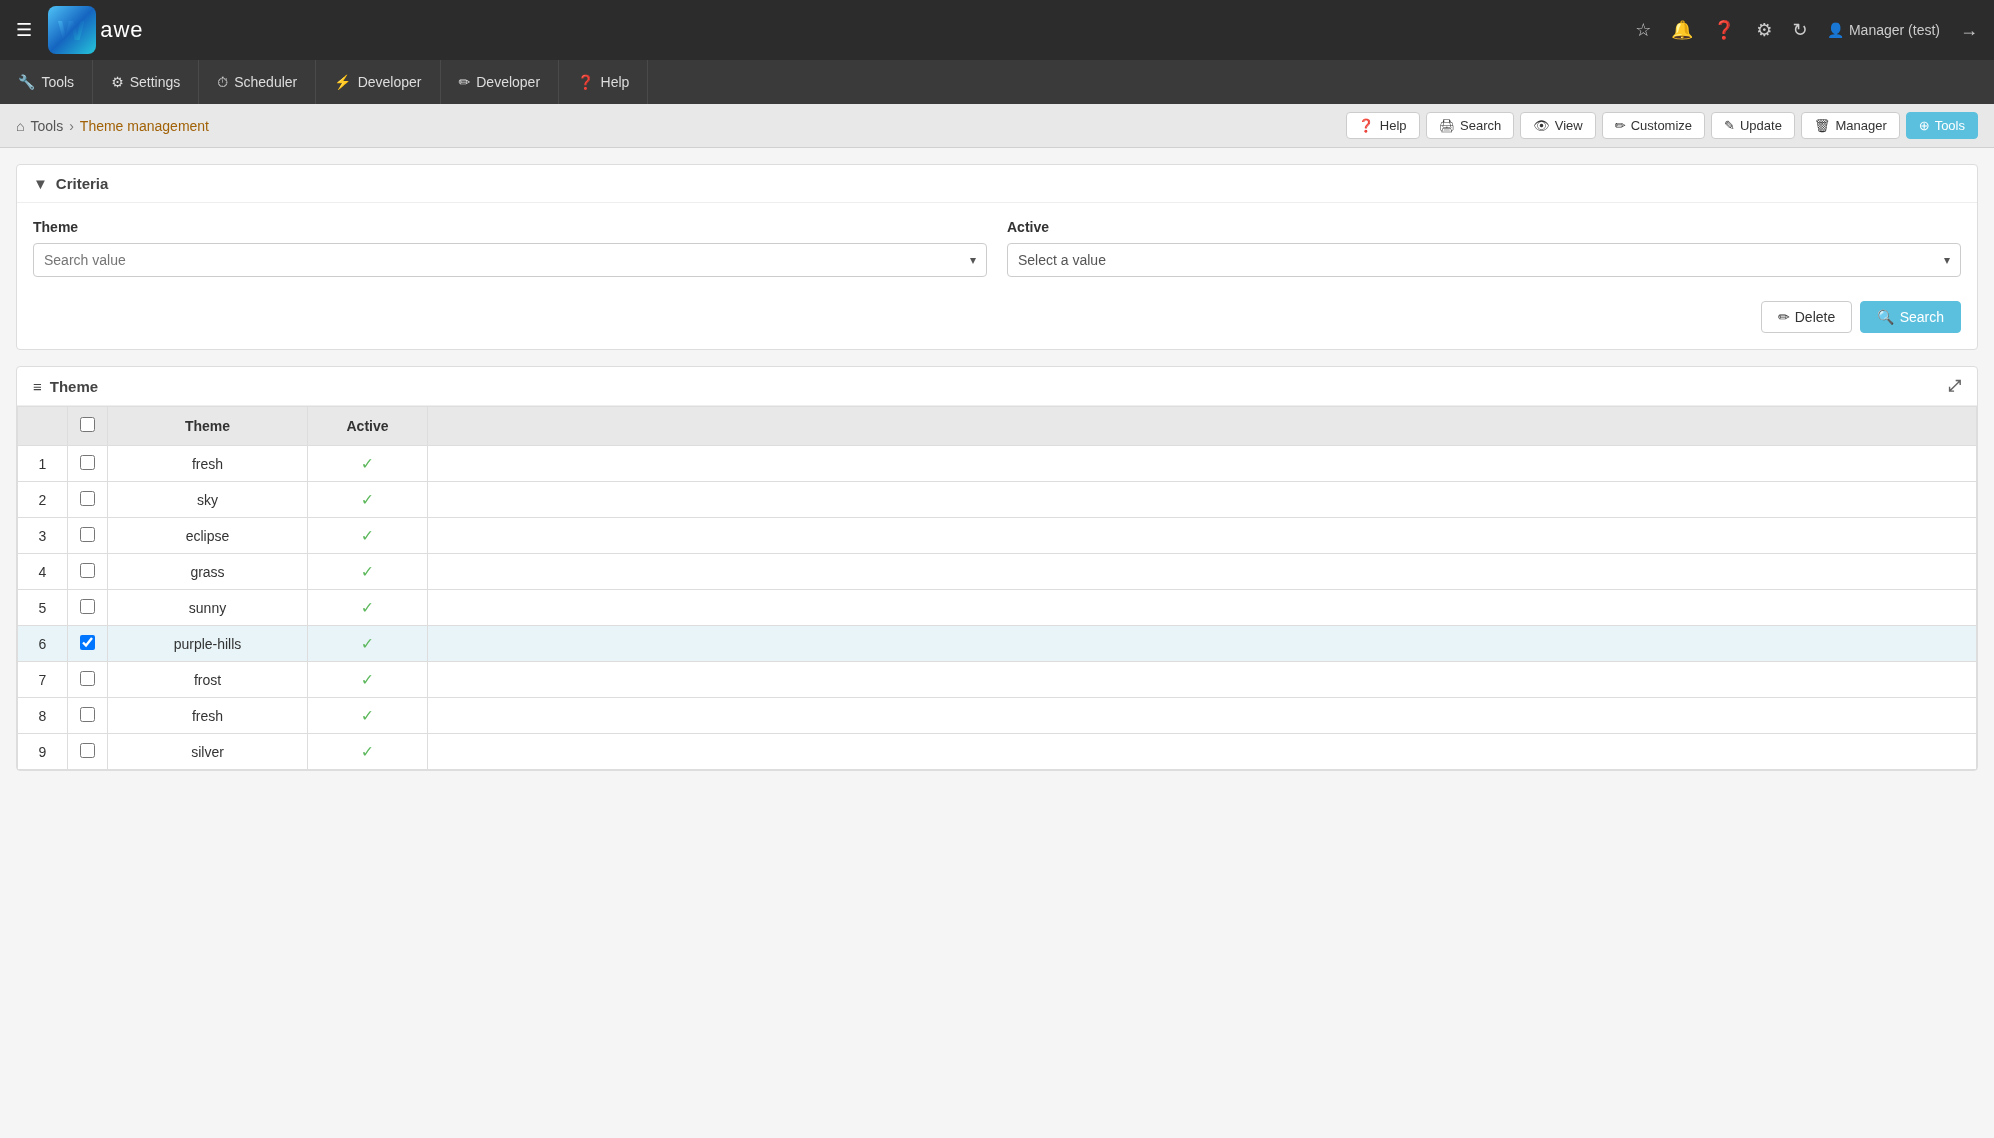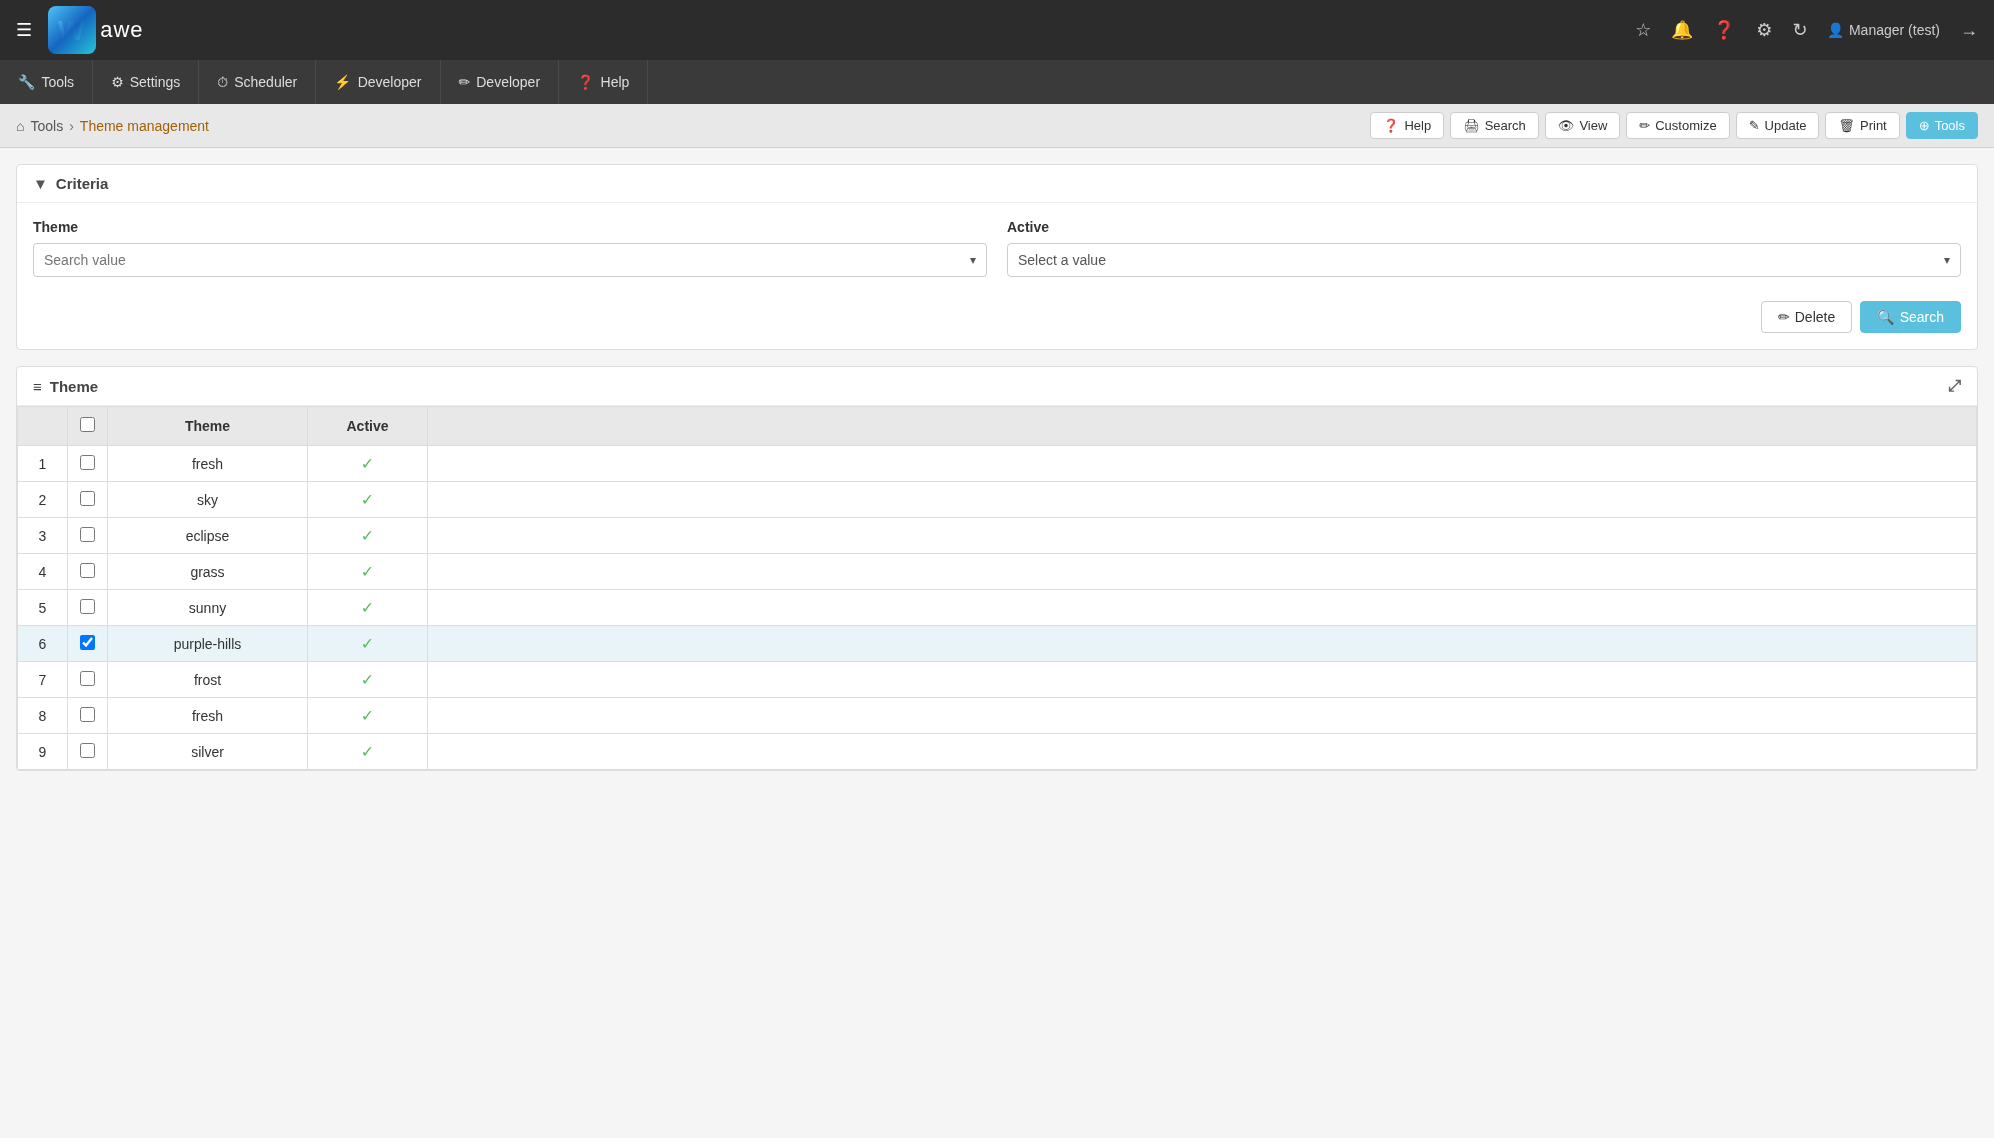--- a/index.html
+++ b/index.html
@@ -246,21 +246,21 @@
     <button class="bc-btn">
       <span>✏</span>
       <span>Customize</span>
     </button>
     <button class="bc-btn">
       <span>✎</span>
       <span>Update</span>
     </button>
     <button class="bc-btn">
       <span>🗑</span>
-      <span>Print</span>
+      <span>Manager</span>
     </button>
     <button class="bc-btn copy-btn">
       <span>⊕</span>
       <span>Tools</span>
     </button>
   </div>
 </div>
 
 <div class="main-content">
 

